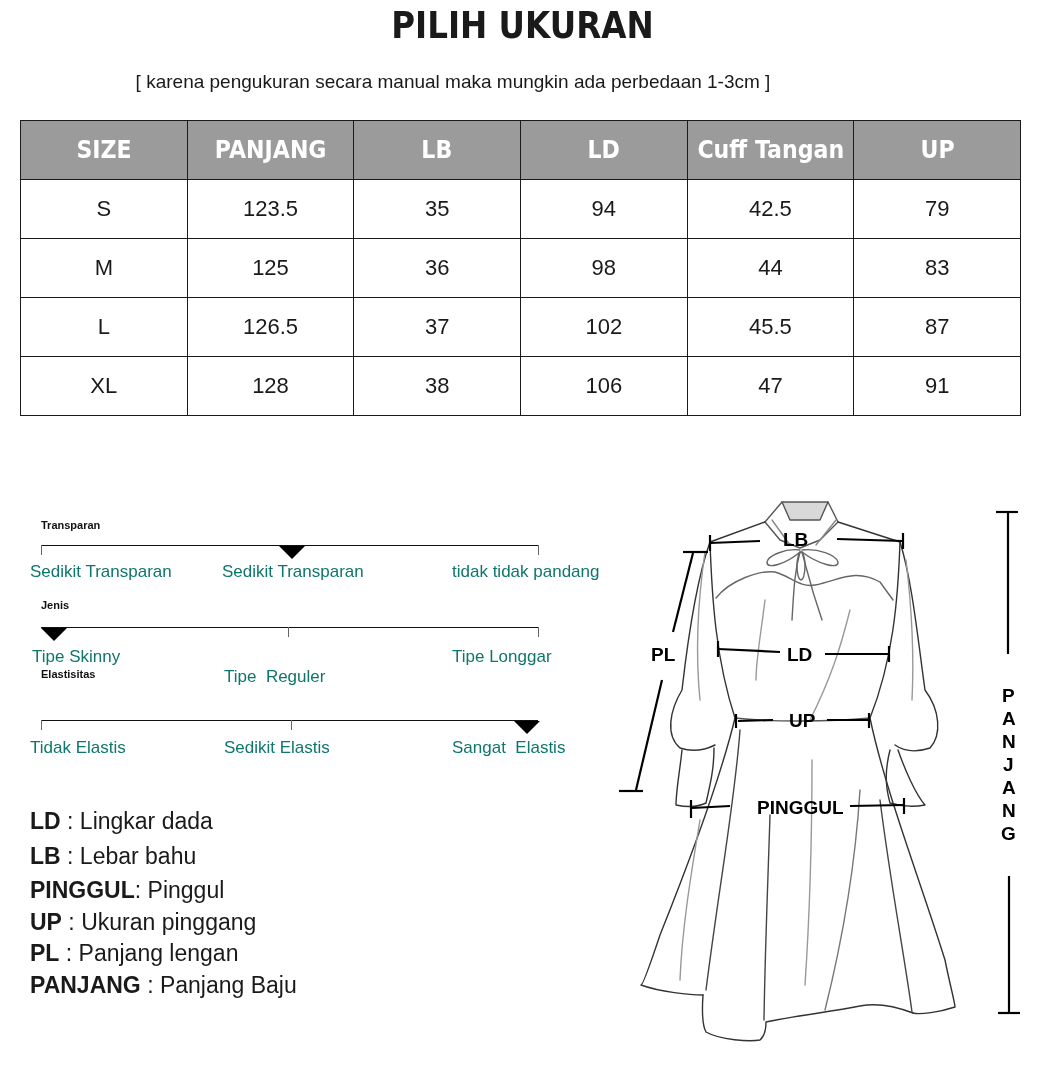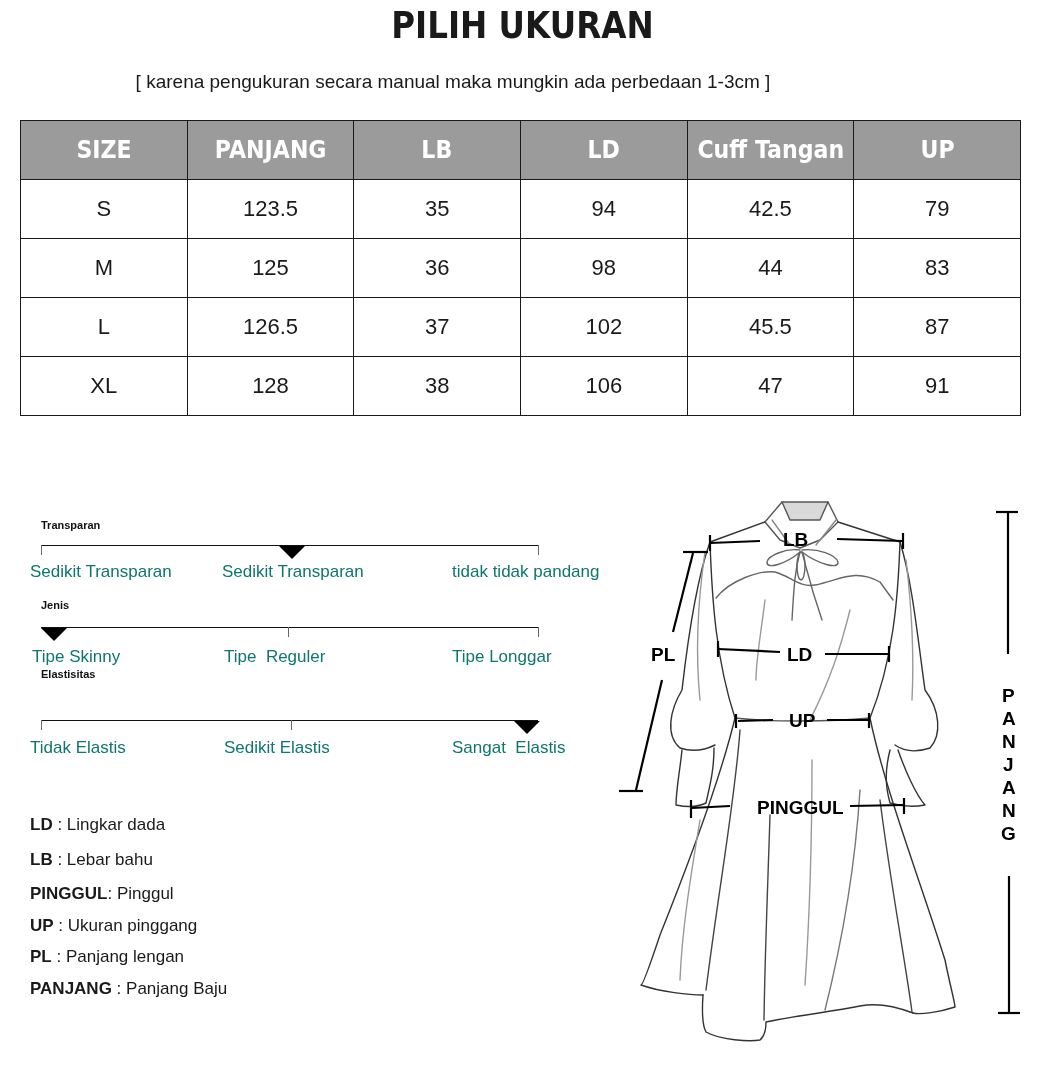--- a/index.html
+++ b/index.html
@@ -12,21 +12,21 @@
   table.size-table th { background: #9b9b9b; color: #ffffff; height: 58px; font-family: "DejaVu Sans", sans-serif; font-weight: bold; font-size: 24px; }
   table.size-table th span { display: inline-block; transform: scaleX(0.92); }
   table.size-table td { height: 58px; font-size: 22px; color: #1a1a1a; }
 
   .scale-label { position: absolute; font-weight: bold; font-size: 11px; color: #111; }
   .scale-line { position: absolute; height: 0; border-top: 1.5px solid #111; }
   .tick { position: absolute; width: 0; height: 10px; border-left: 1px solid #666; }
   .marker { position: absolute; width: 0; height: 0; border-left: 13px solid transparent; border-right: 13px solid transparent; border-top: 13px solid #000; }
   .opt { position: absolute; font-size: 17px; color: #0f766e; white-space: pre; }
 
-  .legend { position: absolute; left: 30px; font-size: 17px; color: #1a1a1a; margin-top: 7px; }
+  .legend { position: absolute; left: 30px; font-size: 23px; color: #1a1a1a; }
   .legend b { font-weight: bold; }
 
   svg.dress { position: absolute; left: 0; top: 0; }
   .dim-label { font-family: "Liberation Sans", sans-serif; font-weight: bold; font-size: 19px; fill: #000; }
 </style>
 </head>
 <body>
 
 <div class="title">PILIH UKURAN</div>
 <div class="subtitle">[ karena pengukuran secara manual maka mungkin ada perbedaan 1-3cm ]</div>
@@ -89,21 +89,21 @@
   <div class="opt" style="left:452px; top:562px;">tidak tidak pandang</div>
 </div>
 
 <div>
   <div class="scale-label" style="left:41px; top:599px;">Jenis</div>
   <div class="scale-line" style="left:41px; top:627px; width:497px;"></div>
   <div class="tick" style="left:288px; top:627px;"></div>
   <div class="tick" style="left:538px; top:627px;"></div>
   <div class="marker" style="left:41px; top:628px;"></div>
   <div class="opt" style="left:32px; top:647px;">Tipe Skinny</div>
-  <div class="opt" style="left:224px; top:647px;">Tipe  Reguler</div>
+  <div class="opt" style="left:224px; top:667px;">Tipe  Reguler</div>
   <div class="opt" style="left:452px; top:647px;text-align:center;">Tipe Longgar</div>
 </div>
 
 <div>
   <div class="scale-label" style="left:41px; top:668px;">Elastisitas</div>
   <div class="scale-line" style="left:41px; top:720px; width:497px;"></div>
   <div class="tick" style="left:41px; top:720px;"></div>
   <div class="tick" style="left:291px; top:720px;"></div>
   <div class="marker" style="left:514px; top:721px;"></div>
   <div class="opt" style="left:30px; top:738px;">Tidak Elastis</div>

